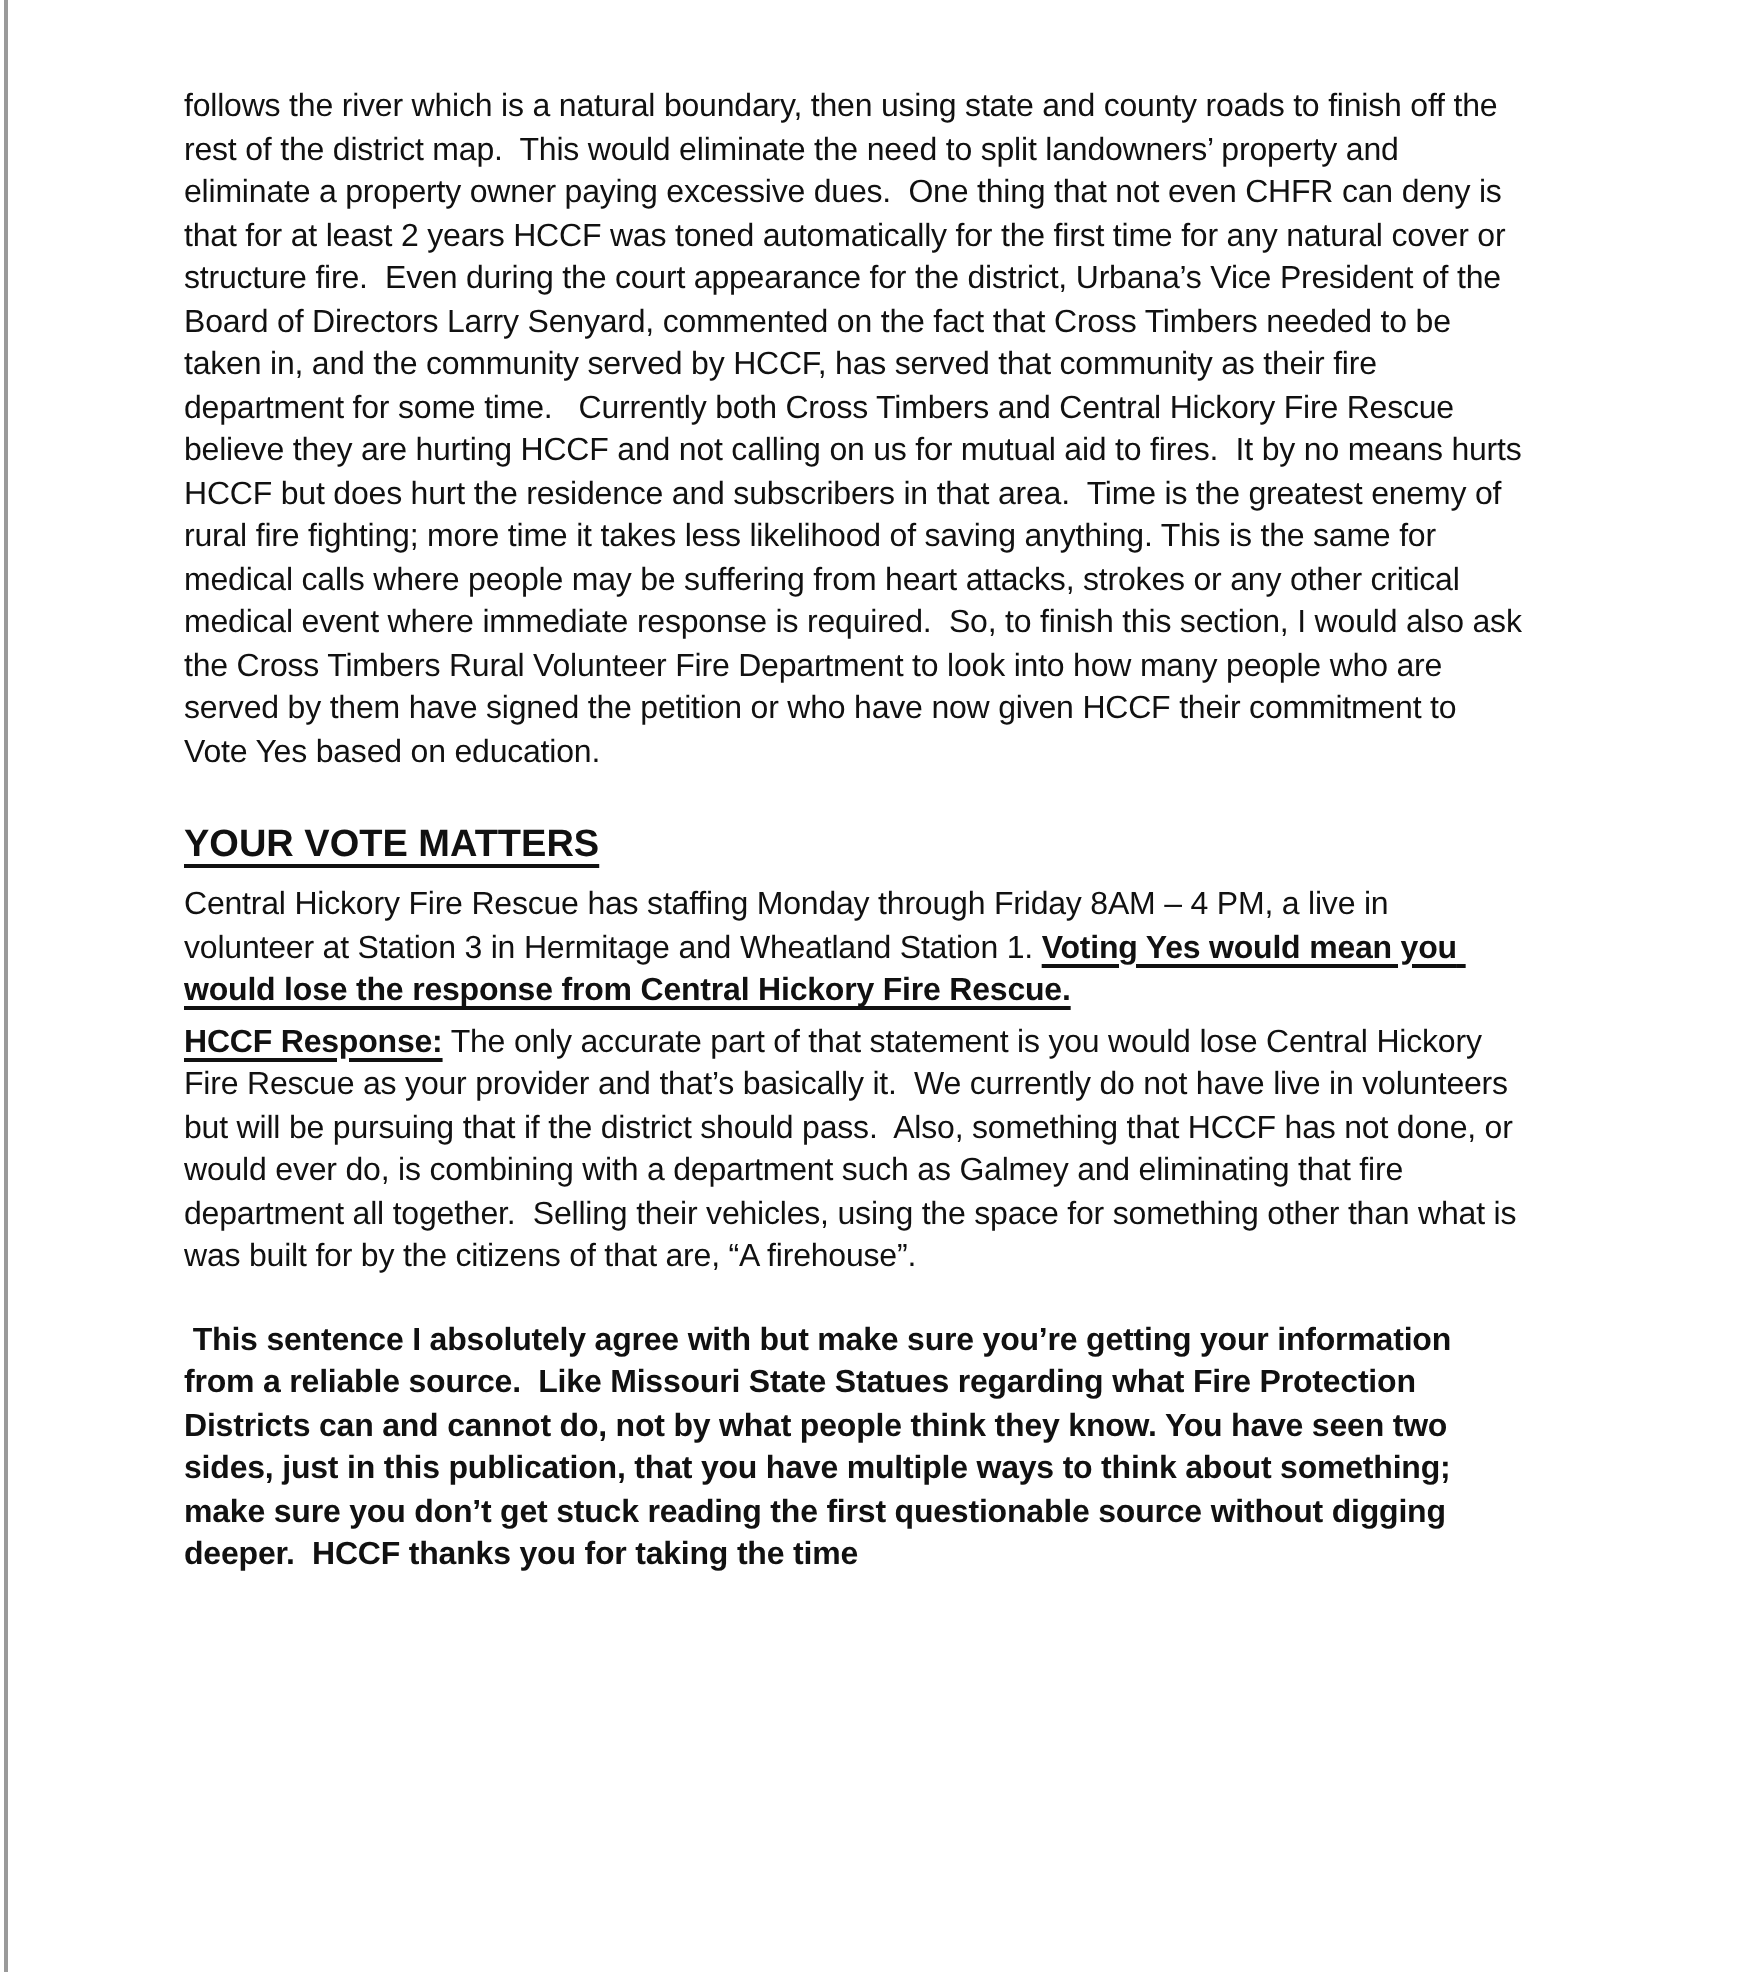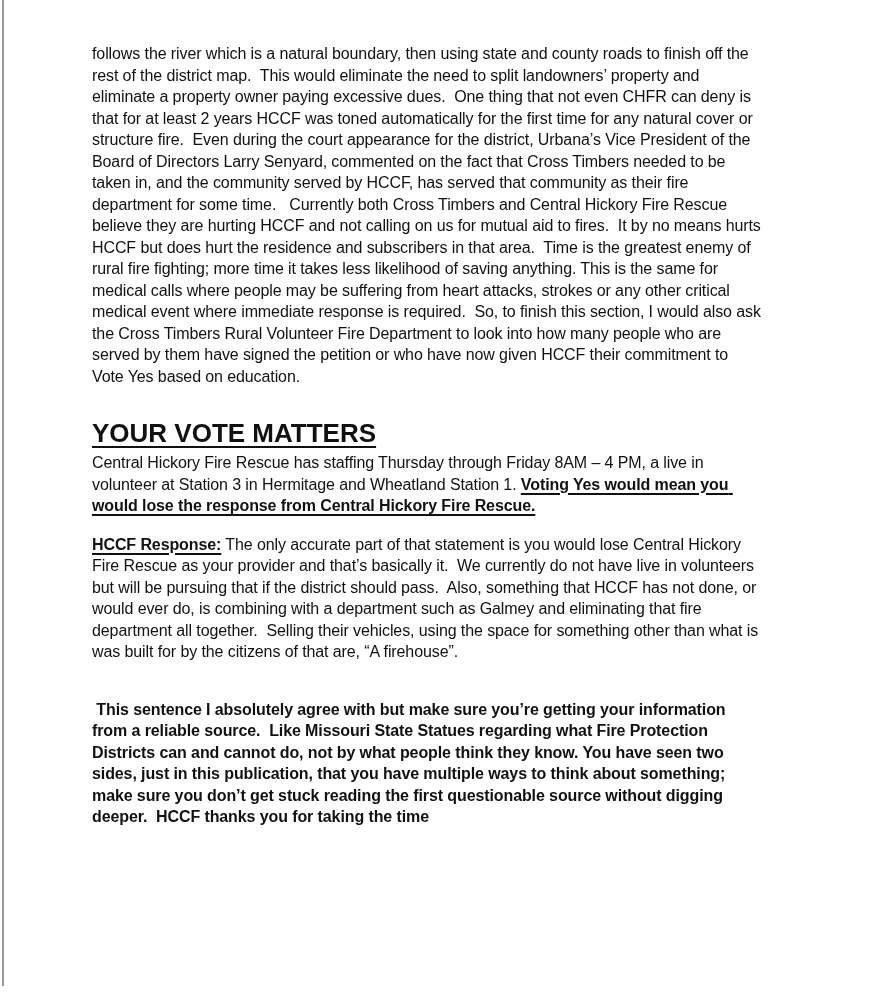--- a/index.html
+++ b/index.html
@@ -32,34 +32,34 @@
     width:670px;
   }
   .para{
     margin:0;
     font-size:16px;
     line-height:21.5px;
     white-space:pre-wrap;
     letter-spacing:-0.1px;
   }
   .heading{
-    margin:32px 0 5px 0;
-    font-size:26px;
+    margin:22px 0 5px 0;
+    font-size:19px;
     line-height:28px;
     font-weight:bold;
     letter-spacing:0;
     display:inline-block;
     text-decoration:underline;
     text-decoration-thickness:2px;
     text-underline-offset:4px;
   }
   .heading-row{margin:0;}
-  .gap-md{margin-top:17px;}
+  .gap-md{margin-top:4px;}
   .gap-lg{margin-top:24px;}
-  .gap-note{margin-top:36px;}
+  .gap-note{margin-top:20px;}
   .bold-underline{
     font-weight:bold;
     text-decoration:underline;
     text-decoration-thickness:2px;
     text-underline-offset:3px;
   }
   .bold{font-weight:bold;}
   sup{
     font-size:11px;
     line-height:0;
@@ -72,20 +72,20 @@
 <div class="page-edge-line"></div>
 
 <div class="doc">
 
   <p class="para">follows the river which is a natural boundary, then using state and county roads to finish off the rest of the district map.  This would eliminate the need to split landowners’ property and eliminate a property owner paying excessive dues.  One thing that not even CHFR can deny is that for at least 2 years HCCF was toned automatically for the first time for any natural cover or structure fire.  Even during the court appearance for the district, Urbana’s Vice President of the Board of Directors Larry Senyard, commented on the fact that Cross Timbers needed to be taken in, and the community served by HCCF, has served that community as their fire department for some time.   Currently both Cross Timbers and Central Hickory Fire Rescue believe they are hurting HCCF and not calling on us for mutual aid to fires.  It by no means hurts HCCF but does hurt the residence and subscribers in that area.  Time is the greatest enemy of rural fire fighting; more time it takes less likelihood of saving anything. This is the same for medical calls where people may be suffering from heart attacks, strokes or any other critical medical event where immediate response is required.  So, to finish this section, I would also ask the Cross Timbers Rural Volunteer Fire Department to look into how many people who are served by them have signed the petition or who have now given HCCF their commitment to Vote Yes based on education.</p>
 
   <div class="heading-row">
     <span class="heading">YOUR VOTE MATTERS</span>
   </div>
 
-  <p class="para"><span>Central Hickory Fire Rescue has staffing Thursday through Friday 8AM – 4 PM, a live in volunteer at Station 3 in Hermitage and Wheatland Station 1. </span><span class="bold-underline">Voting Yes would mean you would lose the response from Central Hickory Fire Rescue.</span></p>
+  <p class="para"><span>Central Hickory Fire Rescue has staffing Monday through Friday 8AM – 4 PM, a live in volunteer at Station 3 in Hermitage and Wheatland Station 1. </span><span class="bold-underline">Voting Yes would mean you would lose the response from Central Hickory Fire Rescue.</span></p>
 
   <p class="para gap-md"><span class="bold-underline">HCCF Response:</span><span> The only accurate part of that statement is you would lose Central Hickory Fire Rescue as your provider and that’s basically it.  We currently do not have live in volunteers but will be pursuing that if the district should pass.  Also, something that HCCF has not done, or would ever do, is combining with a department such as Galmey and eliminating that fire department all together.  Selling their vehicles, using the space for something other than what is was built for by the citizens of that are, “A firehouse”.</span></p>
 
 
   <p class="para bold gap-note"> This sentence I absolutely agree with but make sure you’re getting your information from a reliable source.  Like Missouri State Statues regarding what Fire Protection Districts can and cannot do, not by what people think they know. You have seen two sides, just in this publication, that you have multiple ways to think about something; make sure you don’t get stuck reading the first questionable source without digging deeper.  HCCF thanks you for taking the time</p>
 
 </div>
 
 </body></html>

